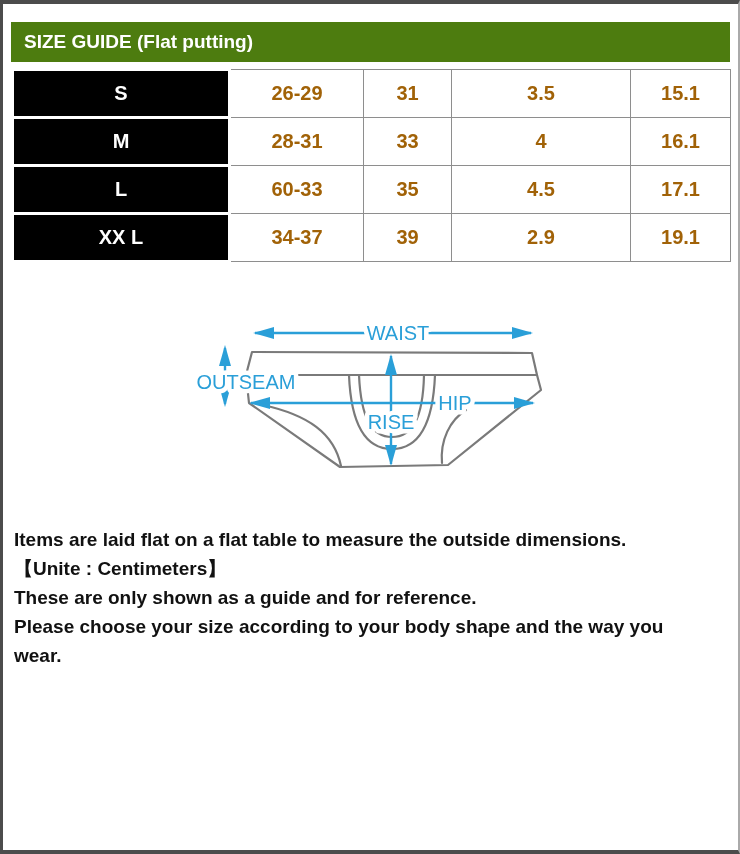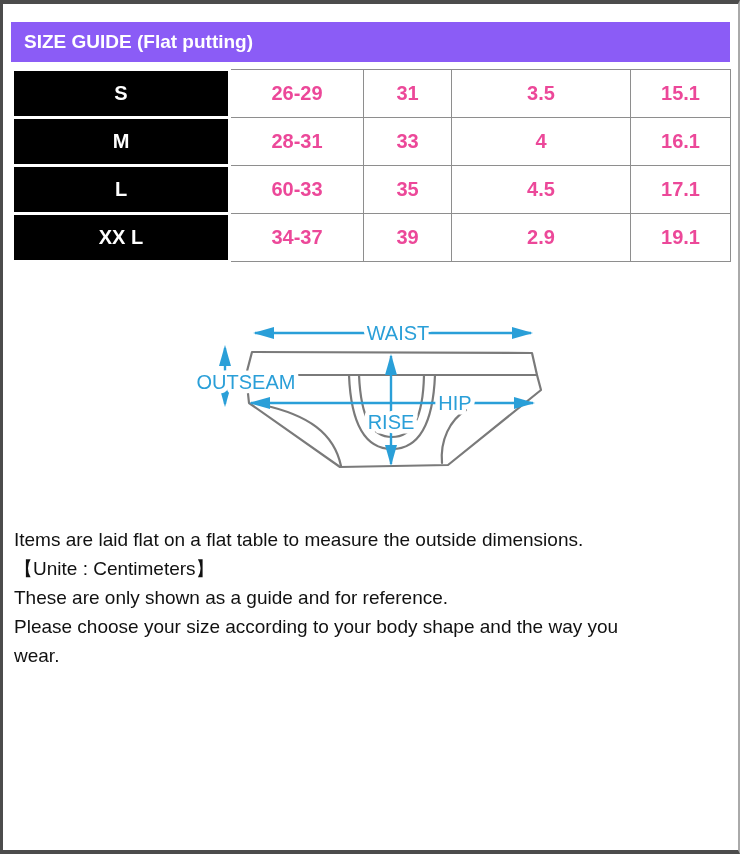--- a/index.html
+++ b/index.html
@@ -11,21 +11,21 @@
     border-right: 2px solid #aaaaaa;
     border-bottom: 4px solid #4c4c4c;
     font-family: "Liberation Sans", "DejaVu Sans", sans-serif;
     color: #1a1a1a;
     overflow: hidden;
   }
 
   .titlebar {
     margin: 18px 8px 6px 8px;
     height: 40px;
-    background: #8b5cf6;
+    background: #4d7c0f;
     color: #ffffff;
     font-size: 19px;
     font-weight: bold;
     line-height: 40px;
     padding-left: 13px;
   }
 
   table.size-table {
     margin: 0 8px;
     width: 718px;
@@ -37,42 +37,42 @@
     background: #000000;
     color: #ffffff;
     font-weight: bold;
     font-size: 20px;
     border: 3px solid #ffffff;
   }
   .hrow { height: 74px; }
   .drow { height: 48px; }
   .dcell {
     background: #ffffff;
-    color: #ec4899;
+    color: #a16207;
     font-weight: bold;
     font-size: 20px;
     border: 1px solid #8e8e8e;
   }
   .hcell .l2 { font-weight: bold; }
 
   svg.diagram { display: block; }
   .diagram-label {
     font-family: "Liberation Sans", "DejaVu Sans", sans-serif;
     font-size: 20px;
     paint-order: stroke fill;
     stroke: #ffffff;
     stroke-width: 9px;
     stroke-linejoin: round;
     text-anchor: middle;
   }
 
   .notes {
     margin: 34px 11px 0 11px;
     font-size: 19px;
-    font-weight: normal;
+    font-weight: bold;
     line-height: 29px;
     color: #111111;
   }
 </style>
 </head>
 <body>
 
 <div class="titlebar">
   <span>SIZE GUIDE (Flat putting)</span>
 </div>

